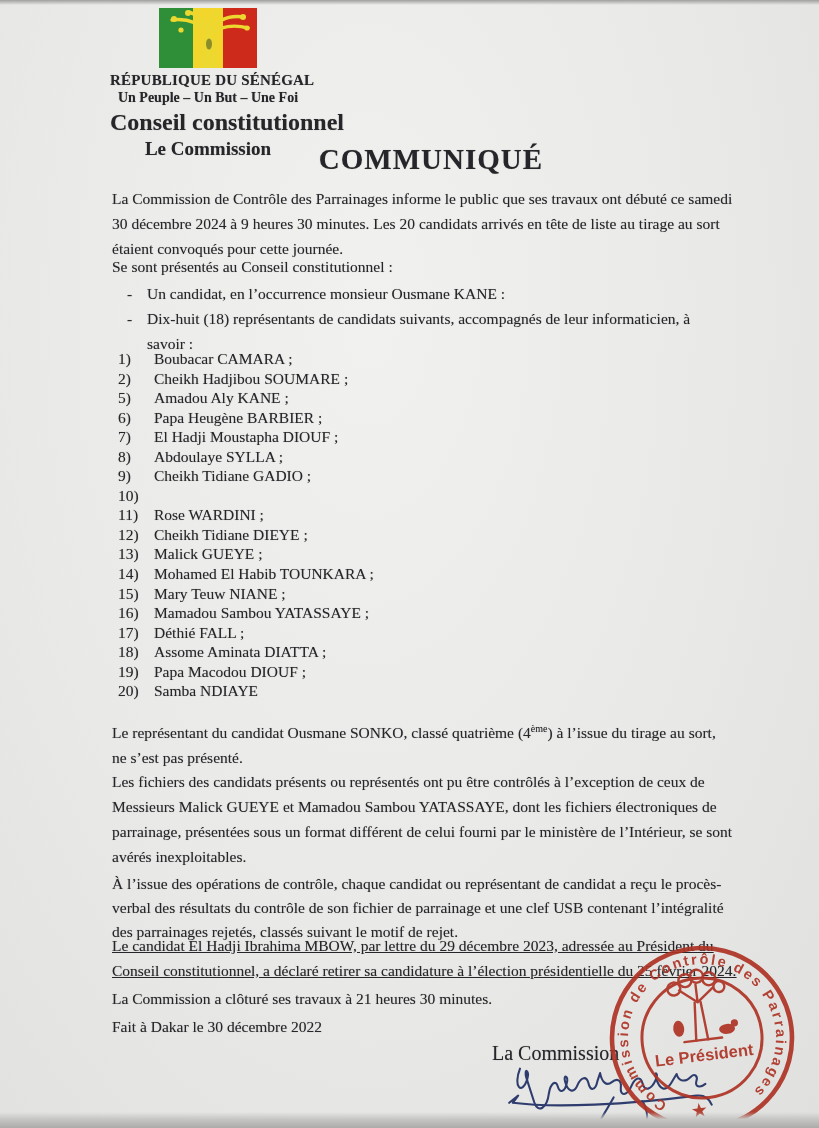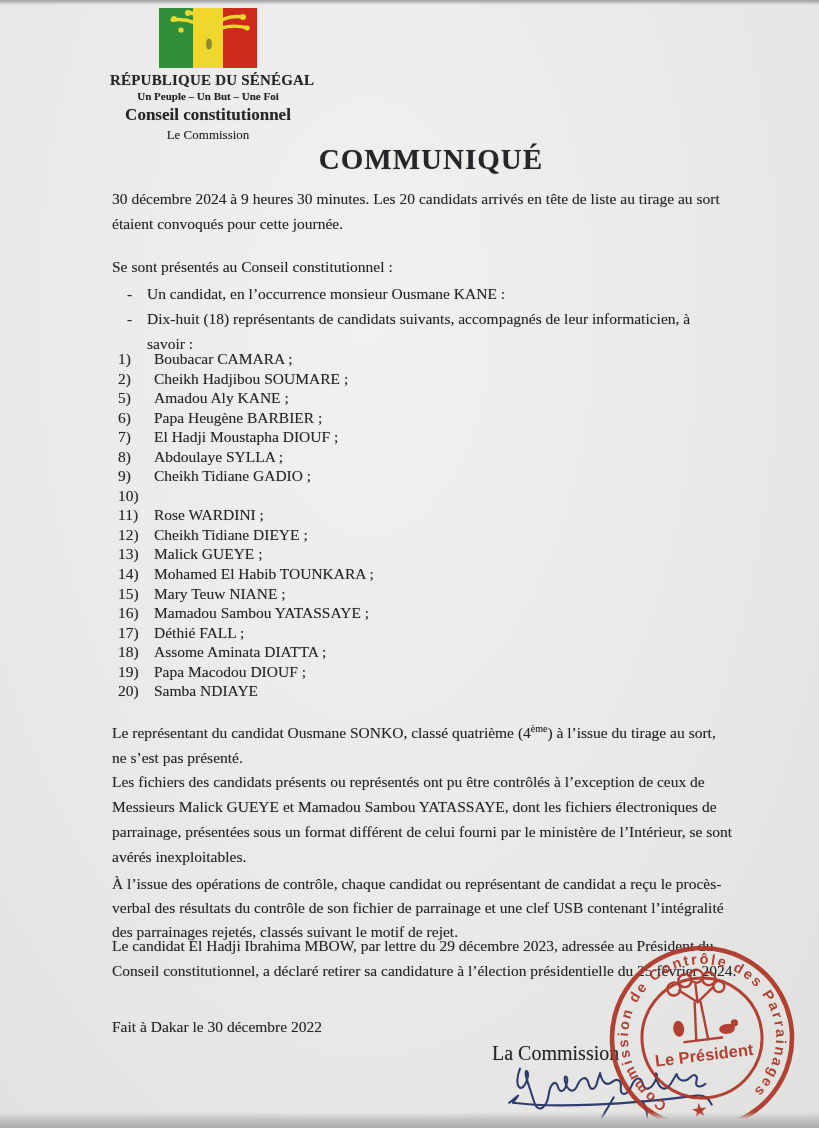--- a/index.html
+++ b/index.html
@@ -16,44 +16,44 @@
   .edge-top{position:absolute;left:0;top:0;width:819px;height:5px;
     background:linear-gradient(180deg,#9f9f9d 0%,rgba(160,160,158,0) 100%);}
   .edge-bottom{position:absolute;left:0;bottom:0;width:819px;height:16px;
     background:linear-gradient(0deg,#ababa9 0%,#c6c6c4 55%,rgba(200,200,198,0) 100%);}
   .ink{ text-shadow:0 0 1px rgba(45,45,50,.35); }
 
   
   .hdr{position:absolute;left:110px;top:8px;width:196px;text-align:center;}
   .hdr .flag{display:block;margin:0 auto 4px auto;}
   .hdr .republic{font-weight:bold;font-size:15px;letter-spacing:.2px;white-space:nowrap;}
-  .hdr .motto{font-weight:bold;font-size:11px;margin-top:1px;white-space:nowrap;}
-  .hdr .council{font-weight:bold;font-size:17px;margin-top:3px;white-space:nowrap;}
-  .hdr .commission{font-size:13px;margin-top:2px;white-space:nowrap;}
+  .hdr .motto{font-weight:bold;font-size:14px;margin-top:1px;white-space:nowrap;}
+  .hdr .council{font-weight:bold;font-size:24px;margin-top:3px;white-space:nowrap;}
+  .hdr .commission{font-size:19px;margin-top:2px;white-space:nowrap;font-weight:bold;}
 
   .title{position:absolute;left:112px;top:143px;width:638px;text-align:center;
     font-size:29px;font-weight:bold;letter-spacing:1px;margin:0;}
 
   .block{position:absolute;left:112px;width:640px;font-size:15.5px;}
   .block .ln{line-height:25px;white-space:nowrap;}
   #p-intro{top:186px;}
   #p-sesont{top:254px;}
   #bullets{top:281px;}
   .brow{display:flex;line-height:25px;}
   .brow .bm{width:20px;flex:0 0 20px;text-align:left;padding-left:15px;box-sizing:content-box;}
   .brow .bt{white-space:nowrap;}
   #candidates{top:349px;left:118px;margin:0;padding:0;list-style:none;}
   #candidates li{display:flex;line-height:19.55px;font-size:15.5px;}
   #candidates .num{flex:0 0 36px;width:36px;}
   #candidates .nm{white-space:nowrap;}
   #p-sonko{top:716px;}
   #p-fichiers{top:769px;}
   #p-issue{top:872px;line-height:24px;}
   #p-issue .ln{line-height:24px;}
-  #p-mbow{top:933px;}
+  #p-mbow{top:933px;text-decoration:underline;}
   #p-cloture{top:986px;}
   #p-fait{top:1014px;}
   sup{font-size:10px;text-align:center;}
 
   .sig-label{position:absolute;left:492px;top:1042px;font-size:20px;white-space:nowrap;}
   .signature{position:absolute;left:494px;top:1056px;}
   .stamp{position:absolute;left:602px;top:938px;opacity:.92;}
 </style>
 </head>
 <body>
@@ -88,20 +88,21 @@
     </svg>
     <div class="republic ink">RÉPUBLIQUE DU SÉNÉGAL</div>
     <div class="motto ink">Un Peuple – Un But – Une Foi</div>
     <div class="council ink">Conseil constitutionnel</div>
     <div class="commission ink">Le Commission</div>
   </header>
 
   <h1 class="title ink">COMMUNIQUÉ</h1>
 
   <section class="block ink" id="p-intro">
+    <div class="ln">La Commission de Contrôle des Parrainages informe le public que ses travaux ont débuté ce samedi</div>
     <div class="ln">30 décembre 2024 à 9 heures 30 minutes. Les 20 candidats arrivés en tête de liste au tirage au sort</div>
     <div class="ln">étaient convoqués pour cette journée.</div>
   </section>
 
   <div class="block ink" id="p-sesont">
     <div class="ln">Se sont présentés au Conseil constitutionnel :</div>
   </div>
 
   <div class="block ink" id="bullets">
     <div class="brow">
@@ -208,20 +209,23 @@
     <div class="ln">À l’issue des opérations de contrôle, chaque candidat ou représentant de candidat a reçu le procès-</div>
     <div class="ln">verbal des résultats du contrôle de son fichier de parrainage et une clef USB contenant l’intégralité</div>
     <div class="ln">des parrainages rejetés, classés suivant le motif de rejet.</div>
   </div>
 
   <div class="block ink" id="p-mbow">
     <div class="ln">Le candidat El Hadji Ibrahima MBOW, par lettre du 29 décembre 2023, adressée au Président du</div>
     <div class="ln">Conseil constitutionnel, a déclaré retirer sa candidature à l’élection présidentielle du 25 février 2024.</div>
   </div>
 
+  <div class="block ink" id="p-cloture">
+    <div class="ln">La Commission a clôturé ses travaux à 21 heures 30 minutes.</div>
+  </div>
 
   <div class="block ink" id="p-fait">
     <div class="ln">Fait à Dakar le 30 décembre 2022</div>
   </div>
 
   <div class="sig-label ink">La Commission</div>
 
   <svg class="signature" width="232" height="72" viewBox="0 0 232 80">
     <g fill="none" stroke="#2e3d6e" stroke-width="2.3" stroke-linecap="round" stroke-linejoin="round">
       <path d="M16,14 C8,34 18,44 24,26 C27,16 20,12 23,24 L32,52 C36,64 46,58 48,42 C50,30 56,26 58,34 C60,42 66,40 68,30 C70,22 64,20 66,28 C69,40 76,42 80,32 C84,23 90,22 92,30 C94,40 100,38 102,28 L105,19 C107,29 112,34 118,29 C124,24 129,27 128,35 C127,45 135,45 140,33 C144,24 150,22 152,30 C154,40 162,38 167,26 C170,19 165,16 167,24 C171,38 178,40 184,30 L190,20 C192,28 199,30 206,23 C210,19 214,22 212,28 C210,34 216,36 222,31"></path>

